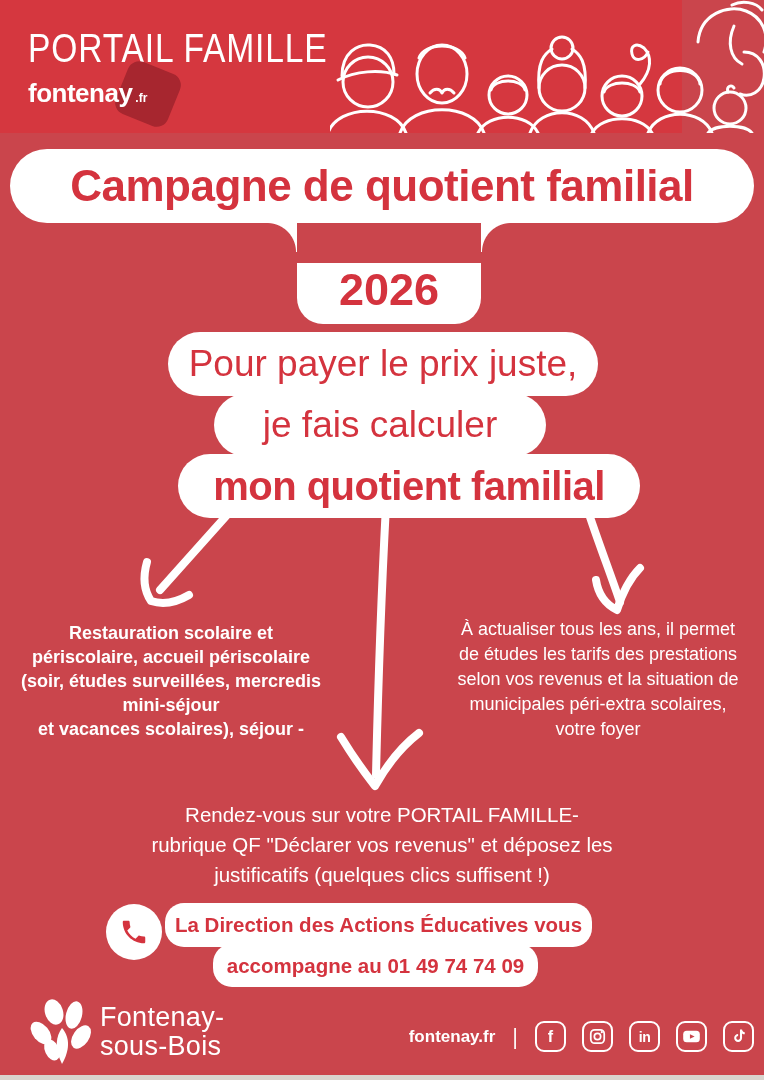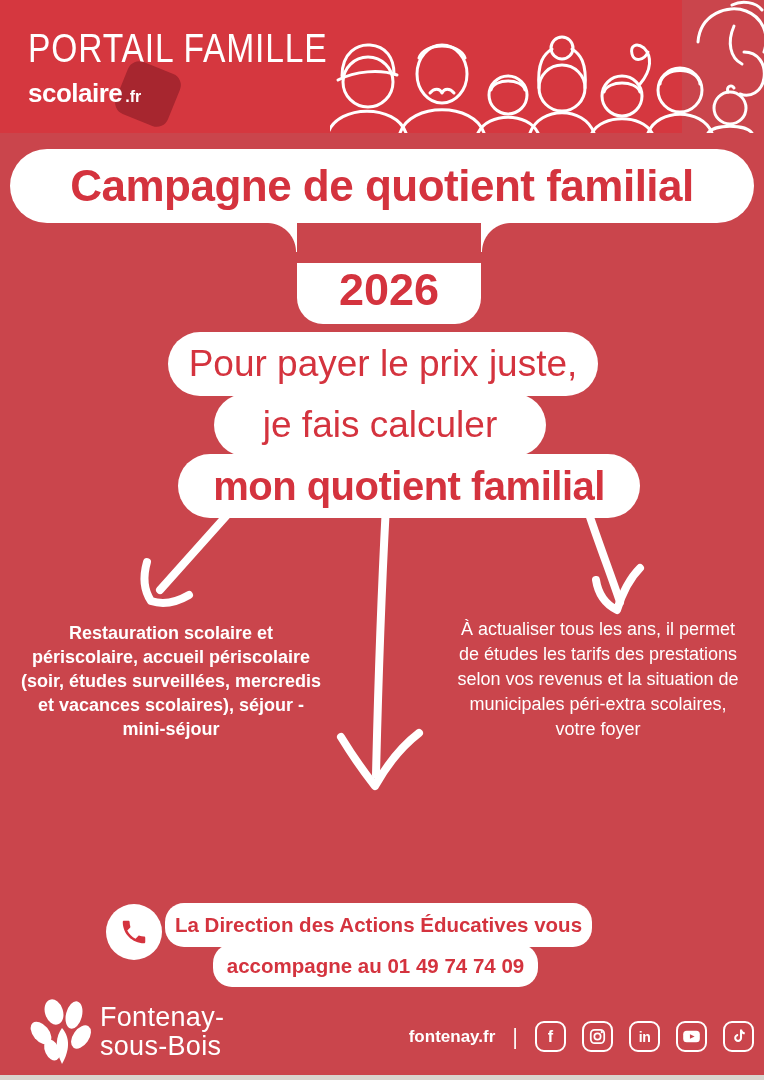--- a/index.html
+++ b/index.html
@@ -14,21 +14,21 @@
   .portail{
     position:absolute;left:28px;top:26px;color:#fff;font-size:40px;font-weight:300;
     letter-spacing:1px;transform:scaleX(.84);transform-origin:left center;white-space:nowrap;
   }
   .hexagon{
     position:absolute;left:120px;top:66px;width:56px;height:56px;border-radius:12px;
     background:var(--hexagon-red,#a7262f);transform:rotate(22deg);z-index:1;
   }
   .fontenay-logo{position:absolute;left:28px;top:78px;z-index:2;color:#fff;white-space:nowrap;}
   .fontenay-logo .main{font-size:26px;font-weight:700;letter-spacing:-0.5px;}
-  .fontenay-logo .fr{font-size:16px;font-weight:700;margin-left:3px;}
+  .fontenay-logo .fr{font-size:12px;font-weight:700;margin-left:3px;}
   .people{position:absolute;left:330px;top:0;z-index:0;}
   
   .banner1{
     position:absolute;left:10px;top:149px;width:744px;height:74px;background:#fff;border-radius:37px;
     display:flex;align-items:center;justify-content:center;z-index:3;
   }
   .banner1 .t{color:var(--accent-red,#d4333e);font-size:44px;font-weight:700;letter-spacing:-0.5px;white-space:nowrap;}
   .fillet{position:absolute;width:30px;height:30px;top:222px;z-index:3;}
   .fillet.fl{left:267px;background:radial-gradient(circle 30px at 0 100%, var(--body-red,#ca454c) 0 28.5px, #fff 29.5px);}
   .fillet.fr2{left:481px;background:radial-gradient(circle 30px at 100% 100%, var(--body-red,#ca454c) 0 28.5px, #fff 29.5px);}
@@ -124,21 +124,21 @@
 
         <path d="M368 42 C370 14 398 4 416 11 C432 17 440 34 434 52"></path>
         <path d="M432 10 C426 2 412 0 402 5"></path>
         <path d="M414 52 C428 52 436 64 434 78 C432 92 420 98 410 94"></path>
         <path d="M404 26 C397 42 400 58 412 64"></path>
       </g>
     </svg>
     <div class="portail">PORTAIL FAMILLE</div>
     <div class="hexagon"></div>
     <div class="fontenay-logo">
-      <span class="main">scolaire</span><span class="fr">.fr</span>
+      <span class="main">fontenay</span><span class="fr">.fr</span>
     </div>
   </header>
 
   <svg class="arrows" width="764" height="820" viewBox="0 0 764 820">
     <g>
       <path d="M236 505 L160 590"></path>
       <path d="M147 562 C143 576 143 589 151 601 C163 605 177 602 189 595"></path>
     </g>
     <g>
       <path d="M386 505 C381 600 378 690 376 775"></path>
@@ -166,31 +166,36 @@
       <span>Pour payer le prix juste,</span>
     </div>
   <div class="pill p3">
       <span>mon quotient familial</span>
     </div>
 
   <div class="col left">
     <div>Restauration scolaire et</div>
     <div>périscolaire, accueil périscolaire</div>
     <div>(soir, études surveillées, mercredis</div>
+    <div>mini-séjour</div>
     <div>et vacances scolaires), séjour -</div>
-    <div>mini-séjour</div>
   </div>
   <div class="col right">
     <div>À actualiser tous les ans, il permet</div>
     <div>de études les tarifs des prestations</div>
     <div>selon vos revenus et la situation de</div>
     <div>municipales péri-extra scolaires,</div>
     <div>votre foyer</div>
   </div>
 
+  <div class="cta">
+    <div>Rendez-vous sur votre PORTAIL FAMILLE-</div>
+    <div>rubrique QF "Déclarer vos revenus" et déposez les</div>
+    <div>justificatifs (quelques clics suffisent !)</div>
+  </div>
 
   <div class="phone-circle">
     <svg width="30" height="30" viewBox="0 0 24 24">
       <path fill="var(--accent-red,#d4333e)" d="M6.62 10.79c1.44 2.83 3.76 5.14 6.59 6.59l2.2-2.21c.27-.27.67-.36 1.02-.24 1.12.37 2.33.57 3.57.57.55 0 1 .45 1 1V20c0 .55-.45 1-1 1-9.39 0-17-7.61-17-17 0-.55.45-1 1-1h3.5c.55 0 1 .45 1 1 0 1.25.2 2.45.57 3.57.11.35.03.74-.25 1.02l-2.2 2.2z"></path>
     </svg>
   </div>
   <div class="ppill pp1">
       <span>La Direction des Actions Éducatives vous</span>
     </div>
   <div class="ppill pp2">

